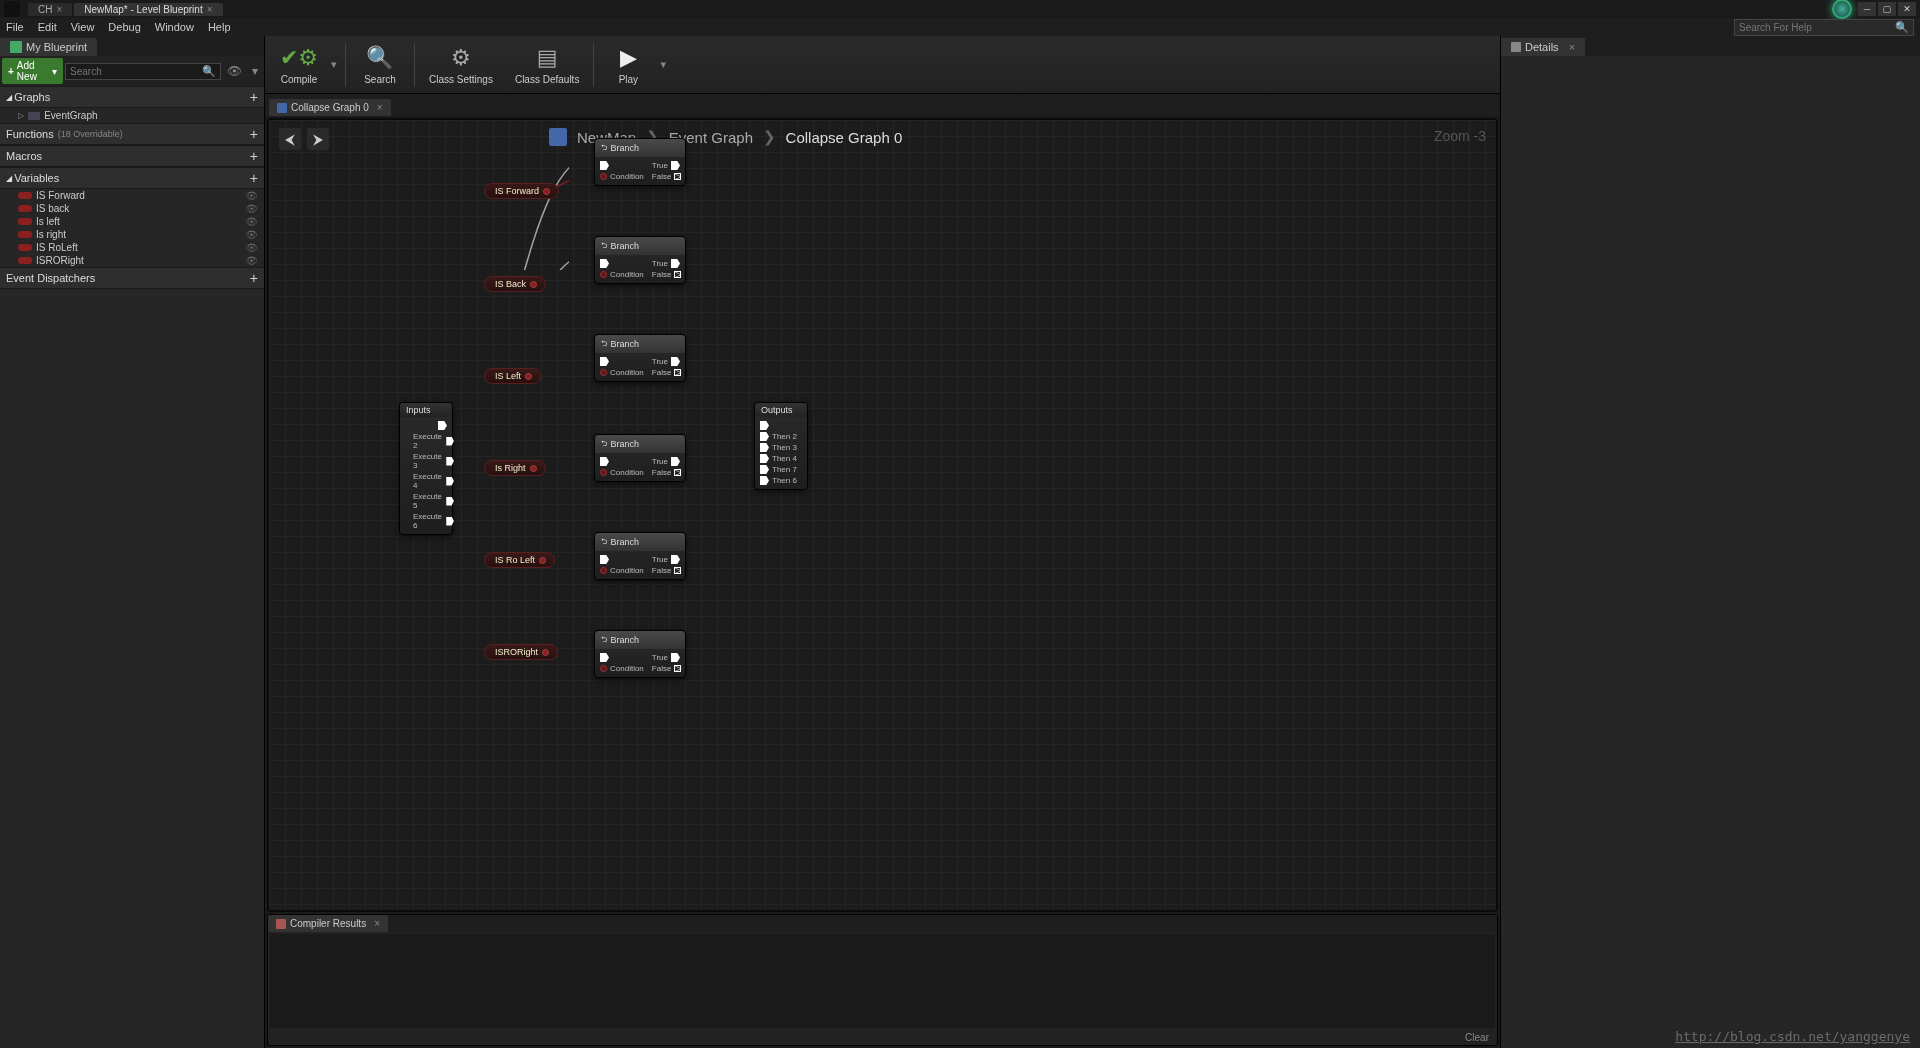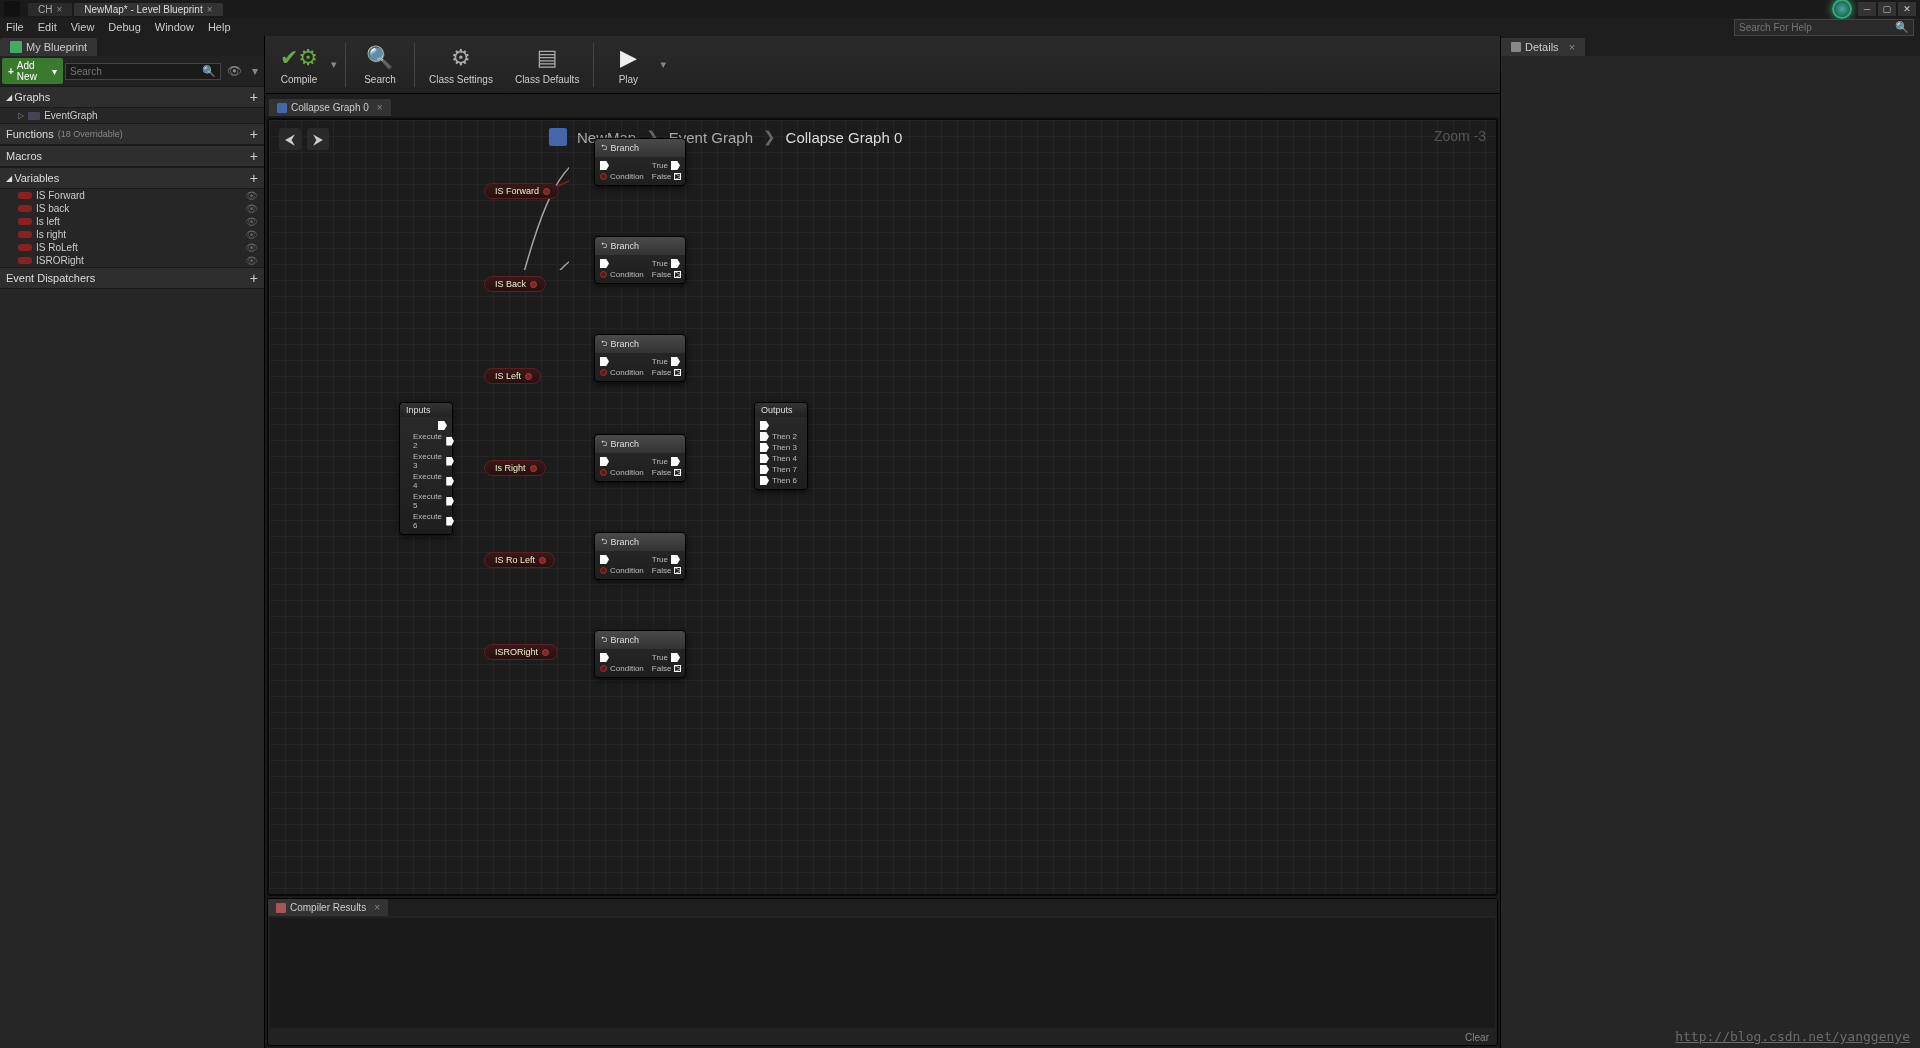--- a/index.html
+++ b/index.html
@@ -102,21 +102,21 @@
 .pin.bool { border-radius: 50%; border-color: #a03030; background:#601818; width:7px;height:7px; }
 .pin-left { display:flex; align-items:center; gap:3px; }
 .pin-right { display:flex; align-items:center; gap:3px; }
 
 .var-node { position: absolute; background: linear-gradient(#3a1818,#281010); border: 1px solid #5a2020; border-radius: 10px; padding: 2px 8px 2px 10px; font-size: 9px; color: #eec; display:flex;align-items:center;gap:4px; }
 .var-node .vpin { width:7px;height:7px;border-radius:50%;background:#8b2020;border:1px solid #a04040; }
 
 svg.wires { position: absolute; inset: 0; pointer-events: none; }
 
 
-.compiler-panel { height: 148px; background: #222; margin: 0 2px 2px 2px; border: 1px solid #000; border-radius: 3px; display:flex; flex-direction:column; }
+.compiler-panel { height: 132px; background: #222; margin: 0 2px 2px 2px; border: 1px solid #000; border-radius: 3px; display:flex; flex-direction:column; }
 .compiler-tab { background:#333; padding:3px 8px; font-size:10px; display:inline-flex; align-items:center; gap:4px; width:fit-content; border-radius:2px 2px 0 0; }
 .compiler-tab .ct-icon{ width:10px;height:10px;background:#a55;border-radius:1px; }
 .compiler-body { flex:1; background:#1a1a1a; margin:2px; }
 .compiler-footer { text-align:right; padding:2px 8px; font-size:10px; color:#888; cursor:pointer; }
 
 
 .details-tab { background:#333; padding:3px 10px; font-size:11px; display:inline-flex; align-items:center; gap:4px;text-align:center; }
 .details-tab .dt-icon{ width:10px;height:10px;background:#888;border-radius:1px; }
 .details-tab .dt-close{ margin-left:6px;color:#888;cursor:pointer; }
 

